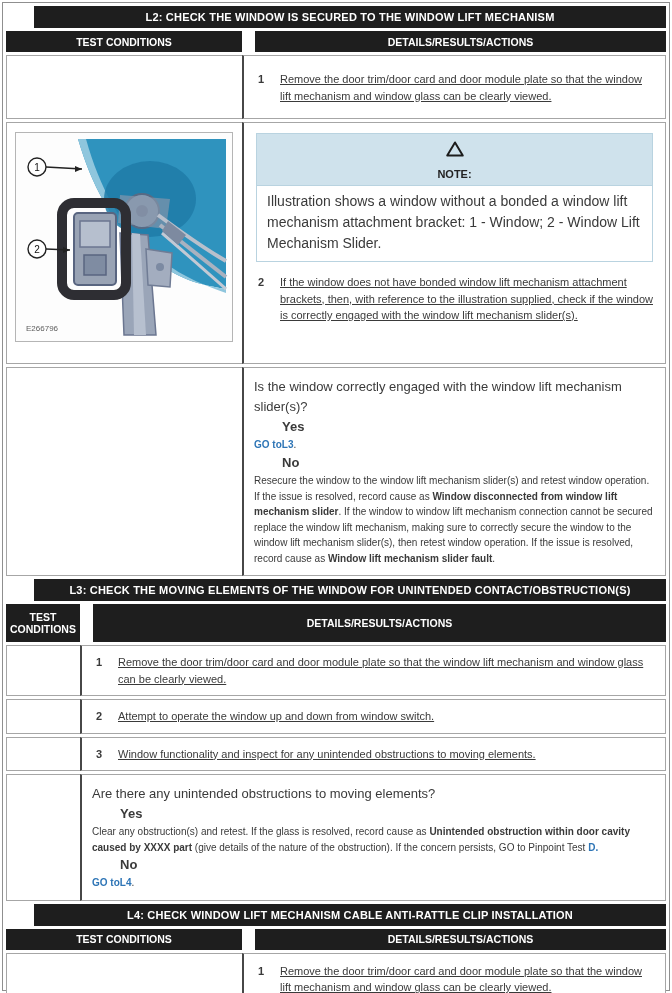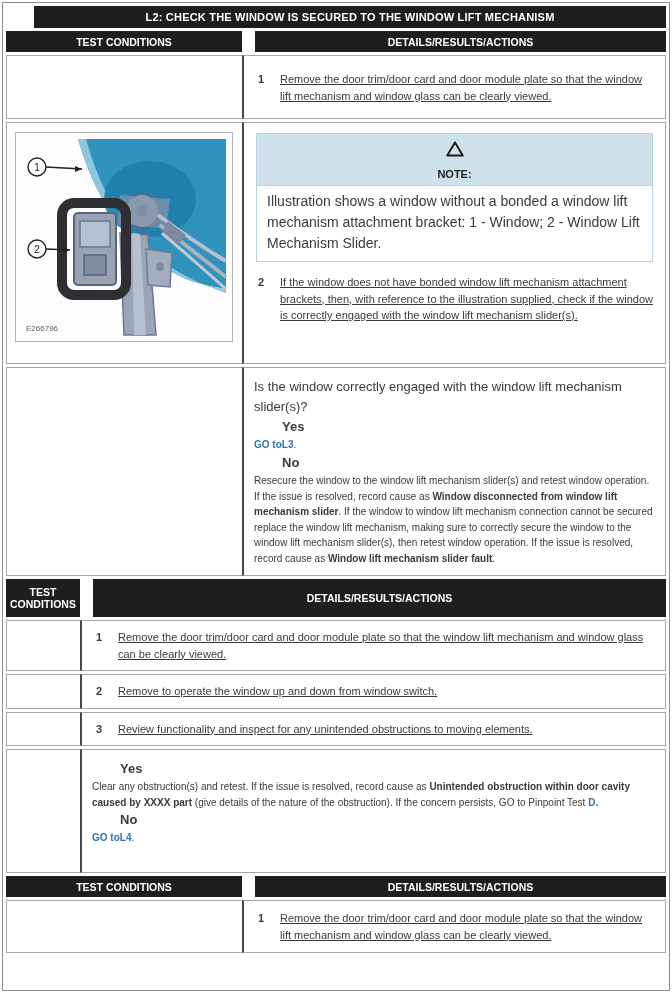--- a/index.html
+++ b/index.html
@@ -158,20 +158,21 @@
     <div class="cell left wide mh168"></div>
     <div class="cell right mh168 pad-q">
       <div class="qline">Is the window correctly engaged with the window lift mechanism slider(s)?</div>
       <div class="ans-label">Yes</div>
       <div class="rich"><span class="lnk">GO toL3</span><span>.</span></div>
       <div class="ans-label">No</div>
       <div class="rich"><span>Resecure the window to the window lift mechanism slider(s) and retest window operation. If the issue is resolved, record cause as </span><span class="b">Window disconnected from window lift mechanism slider</span><span>. If the window to window lift mechanism connection cannot be secured replace the window lift mechanism, making sure to correctly secure the window to the window lift mechanism slider(s), then retest window operation. If the issue is resolved, record cause as </span><span class="b">Window lift mechanism slider fault</span><span>.</span></div>
     </div>
   </div>
 
+  <div class="titlebar">L3: CHECK THE MOVING ELEMENTS OF THE WINDOW FOR UNINTENDED CONTACT/OBSTRUCTION(S)</div>
 
   <div class="hdr-row">
     <div class="hdr-cell narrow-left tall">TEST CONDITIONS</div>
     <div class="hdr-cell grow tall">DETAILS/RESULTS/ACTIONS</div>
   </div>
 
   <div class="body-row">
     <div class="cell left narrow mh46"></div>
     <div class="cell right mh46" style="padding:8px 12px;">
       <div class="step">
@@ -179,45 +180,47 @@
         <span class="txt">Remove the door trim/door card and door module plate so that the window lift mechanism and window glass can be clearly viewed.</span>
       </div>
     </div>
   </div>
 
   <div class="body-row">
     <div class="cell left narrow mh32"></div>
     <div class="cell right mh32" style="padding:8px 12px;">
       <div class="step">
         <span class="num">2</span>
-        <span class="txt">Remove to operate the window up and down from window switch.</span>
+        <span class="txt">Attempt to operate the window up and down from window switch.</span>
       </div>
     </div>
   </div>
 
   <div class="body-row">
     <div class="cell left narrow mh32"></div>
     <div class="cell right mh32" style="padding:8px 12px;">
       <div class="step">
         <span class="num">3</span>
-        <span class="txt">Review functionality and inspect for any unintended obstructions to moving elements.</span>
+        <span class="txt">Window functionality and inspect for any unintended obstructions to moving elements.</span>
       </div>
     </div>
   </div>
 
   <div class="body-row">
     <div class="cell left narrow mh124"></div>
     <div class="cell right mh124 pad-q">
+      <div class="qline">Are there any unintended obstructions to moving elements?</div>
       <div class="ans-label">Yes</div>
-      <div class="rich"><span>Clear any obstruction(s) and retest. If the issue is resolved, record cause as </span><span class="b">Unintended obstruction within door cavity caused by XXXX part</span><span> (give details of the nature of the obstruction). If the concern persists, GO to Pinpoint Test </span><span class="lnk">D.</span></div>
+      <div class="rich"><span>Clear any obstruction(s) and retest. If the glass is resolved, record cause as </span><span class="b">Unintended obstruction within door cavity caused by XXXX part</span><span> (give details of the nature of the obstruction). If the concern persists, GO to Pinpoint Test </span><span class="lnk">D.</span></div>
       <div class="ans-label">No</div>
       <div class="rich"><span class="lnk">GO toL4</span><span>.</span></div>
     </div>
   </div>
 
+  <div class="titlebar">L4: CHECK WINDOW LIFT MECHANISM CABLE ANTI-RATTLE CLIP INSTALLATION</div>
 
   <div class="hdr-row">
     <div class="hdr-cell wide-left">TEST CONDITIONS</div>
     <div class="hdr-cell grow">DETAILS/RESULTS/ACTIONS</div>
   </div>
 
   <div class="body-row">
     <div class="cell left wide mh46"></div>
     <div class="cell right mh46" style="padding:9px 12px;">
       <div class="step">

